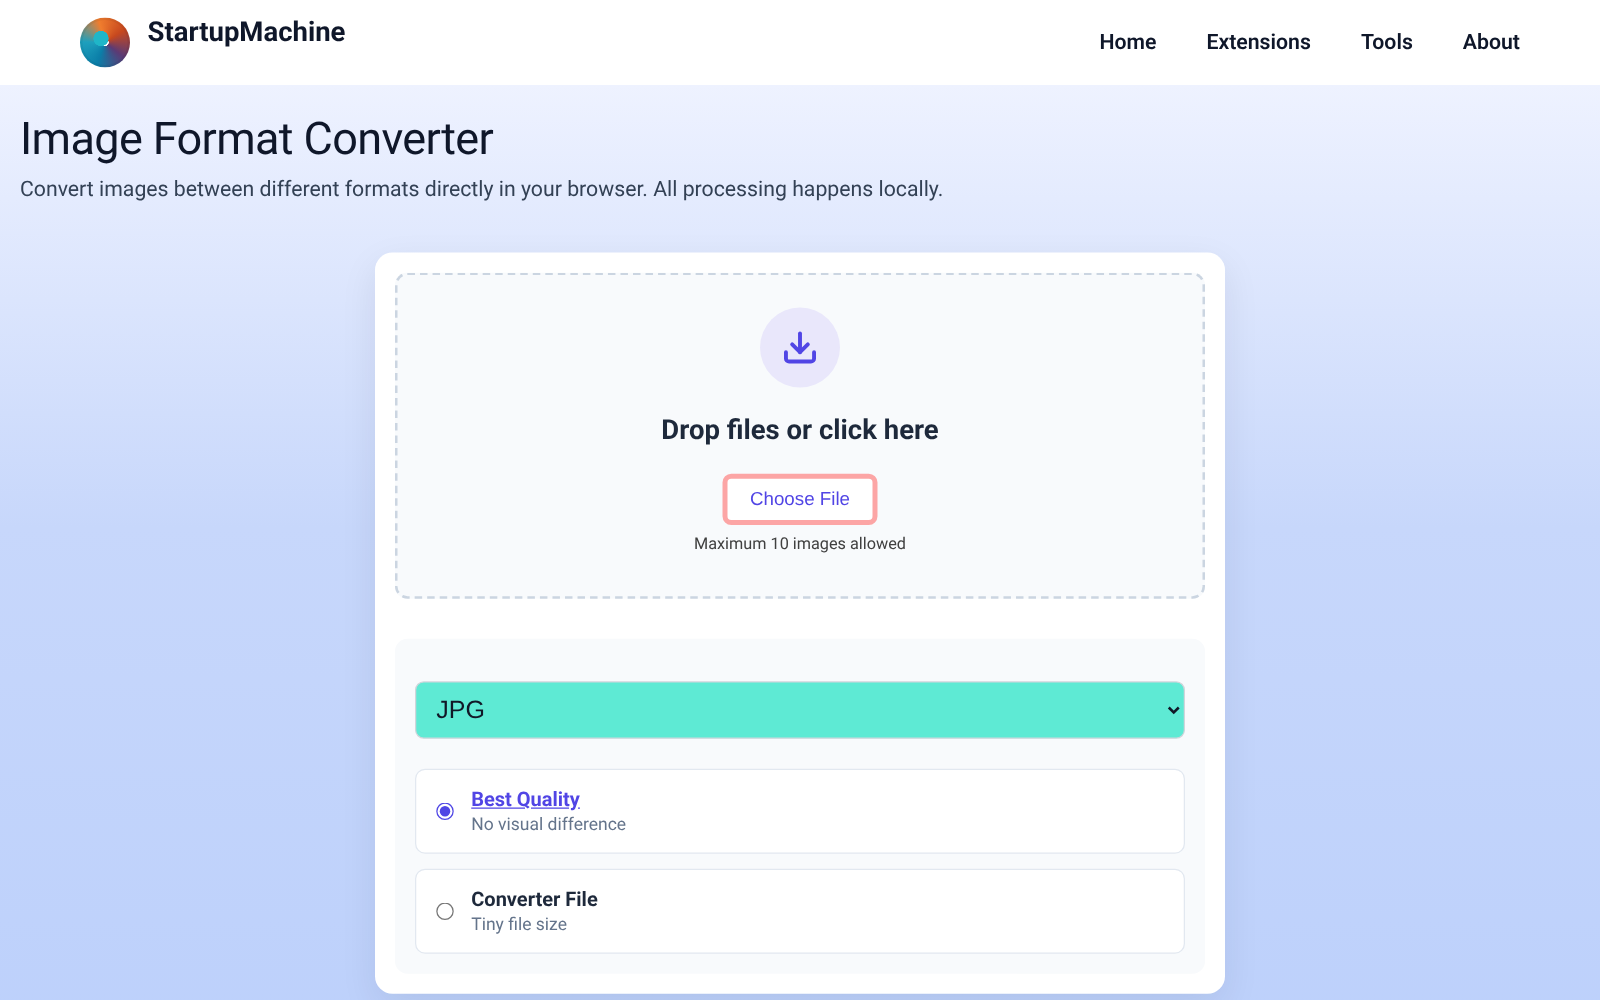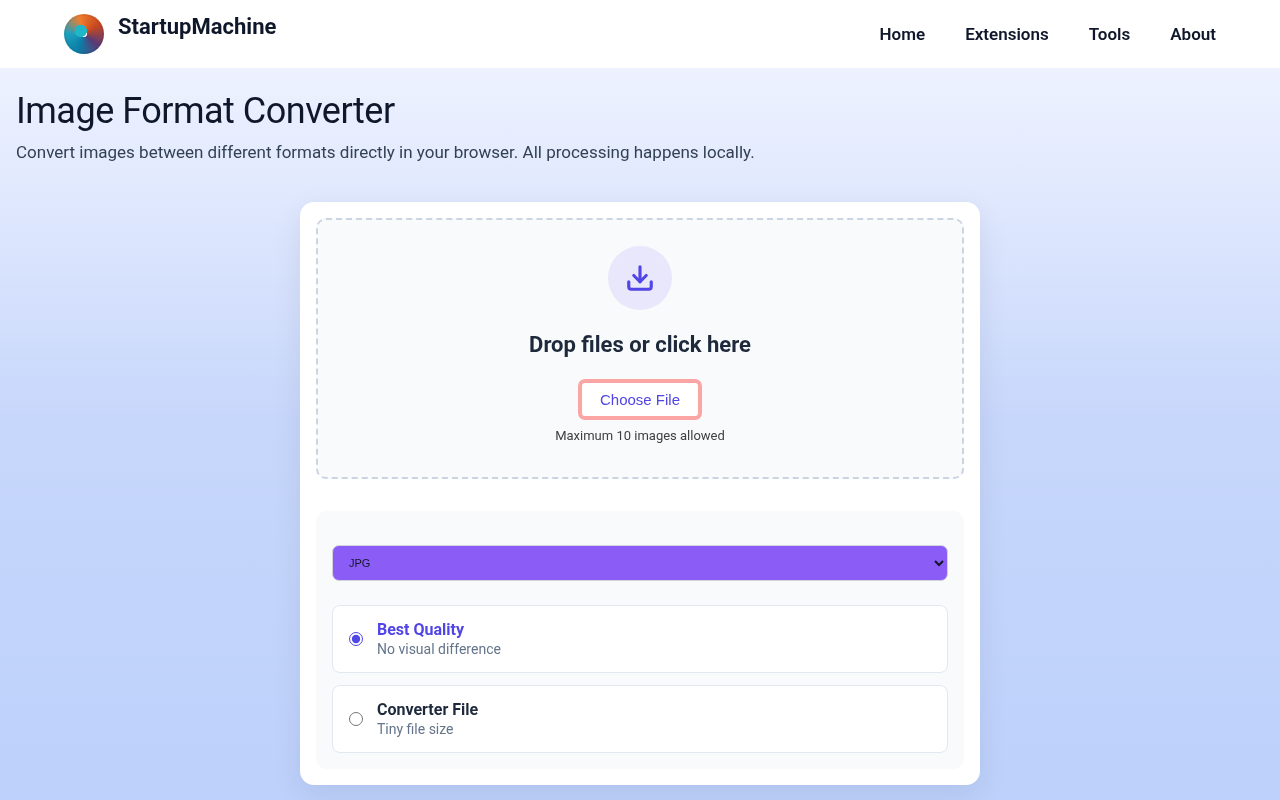--- a/index.html
+++ b/index.html
@@ -133,24 +133,24 @@
     }
     .options-heading {
       font-size: 16px;
       font-weight: 700;
       color: #1e293b;
     }
     .format-select {
       width: 100%;
       margin-top: 14px;
       padding: 10px 12px;
-      font-size: 11px;
+      font-size: 20px;
       border: 1px solid #d1d5db;
       border-radius: 7px;
-      background: #8b5cf6;
+      background: #5eead4;
       color: #111827;
       appearance: auto;
       cursor: pointer;
     }
 
     .quality-option {
       display: flex;
       align-items: center;
       gap: 14px;
       border: 1px solid #e2e8f0;
@@ -169,20 +169,21 @@
       accent-color: #4f46e5;
       cursor: pointer;
     }
     .quality-title {
       font-size: 16px;
       font-weight: 700;
       color: #1e293b;
     }
     .quality-option.selected .quality-title {
       color: #5145e5;
+      text-decoration: underline;
     }
     .quality-desc {
       font-size: 14px;
       color: #64748b;
       margin-top: 4px;
     }
   </style>
 </head>
 <body>
 

